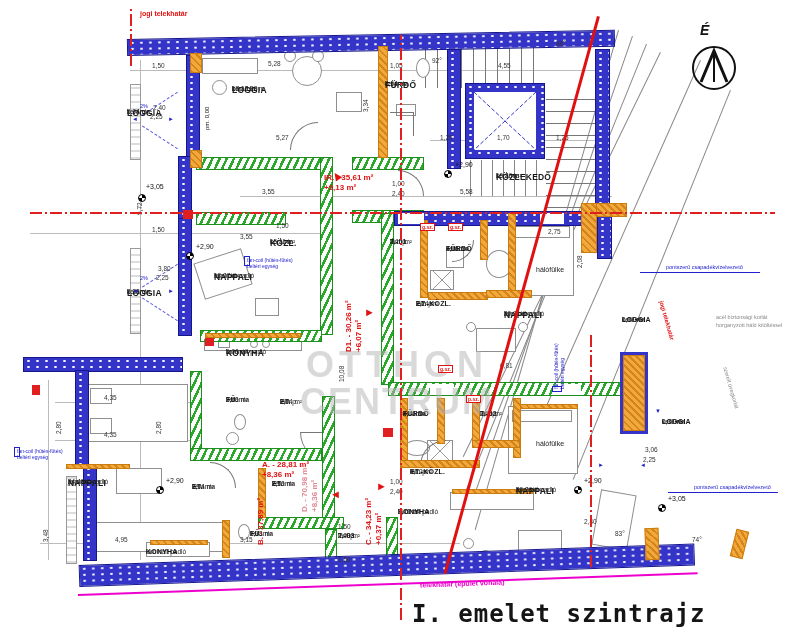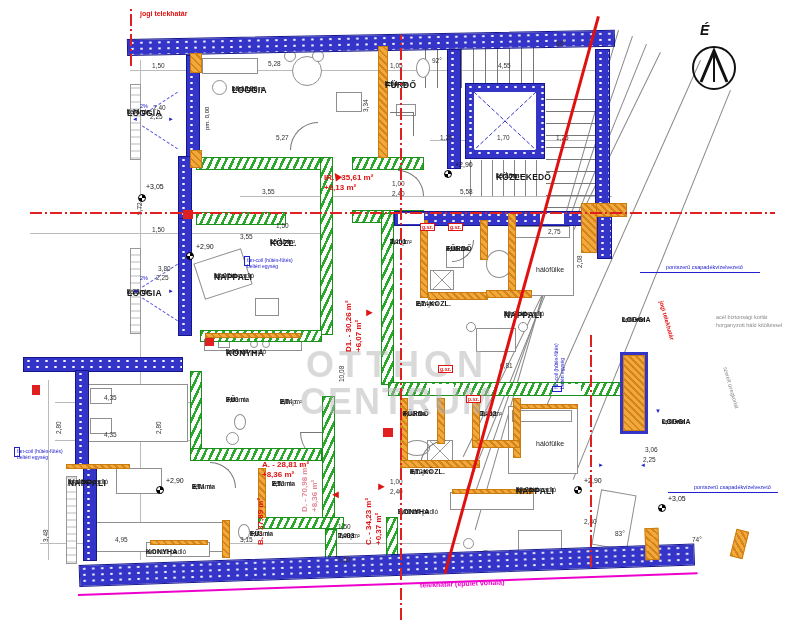--- a/index.html
+++ b/index.html
@@ -491,14 +491,15 @@
   <div class="dim" style="left:643px;top:456px">2,25</div>
   <div class="dim" style="left:584px;top:518px">2,40</div>
 
   <div style="left:700px;top:22px;font-size:14px;font-weight:bold;font-style:italic;color:#111;z-index:60">É</div>
   <svg style="left:690px;top:44px;z-index:60" width="48" height="48">
     <circle cx="24" cy="24" r="21" fill="none" stroke="#111" stroke-width="2"></circle>
     <path d="M11 38 L24 7 L37 38" fill="none" stroke="#111" stroke-width="3" stroke-linejoin="miter"></path>
     <path d="M24 7 L24 38" stroke="#111" stroke-width="2"></path>
   </svg>
 
+  <div id="title" style="left:412px;top:600px">I. emelet szintrajz</div>
 
 </div>
 
 </body></html>

